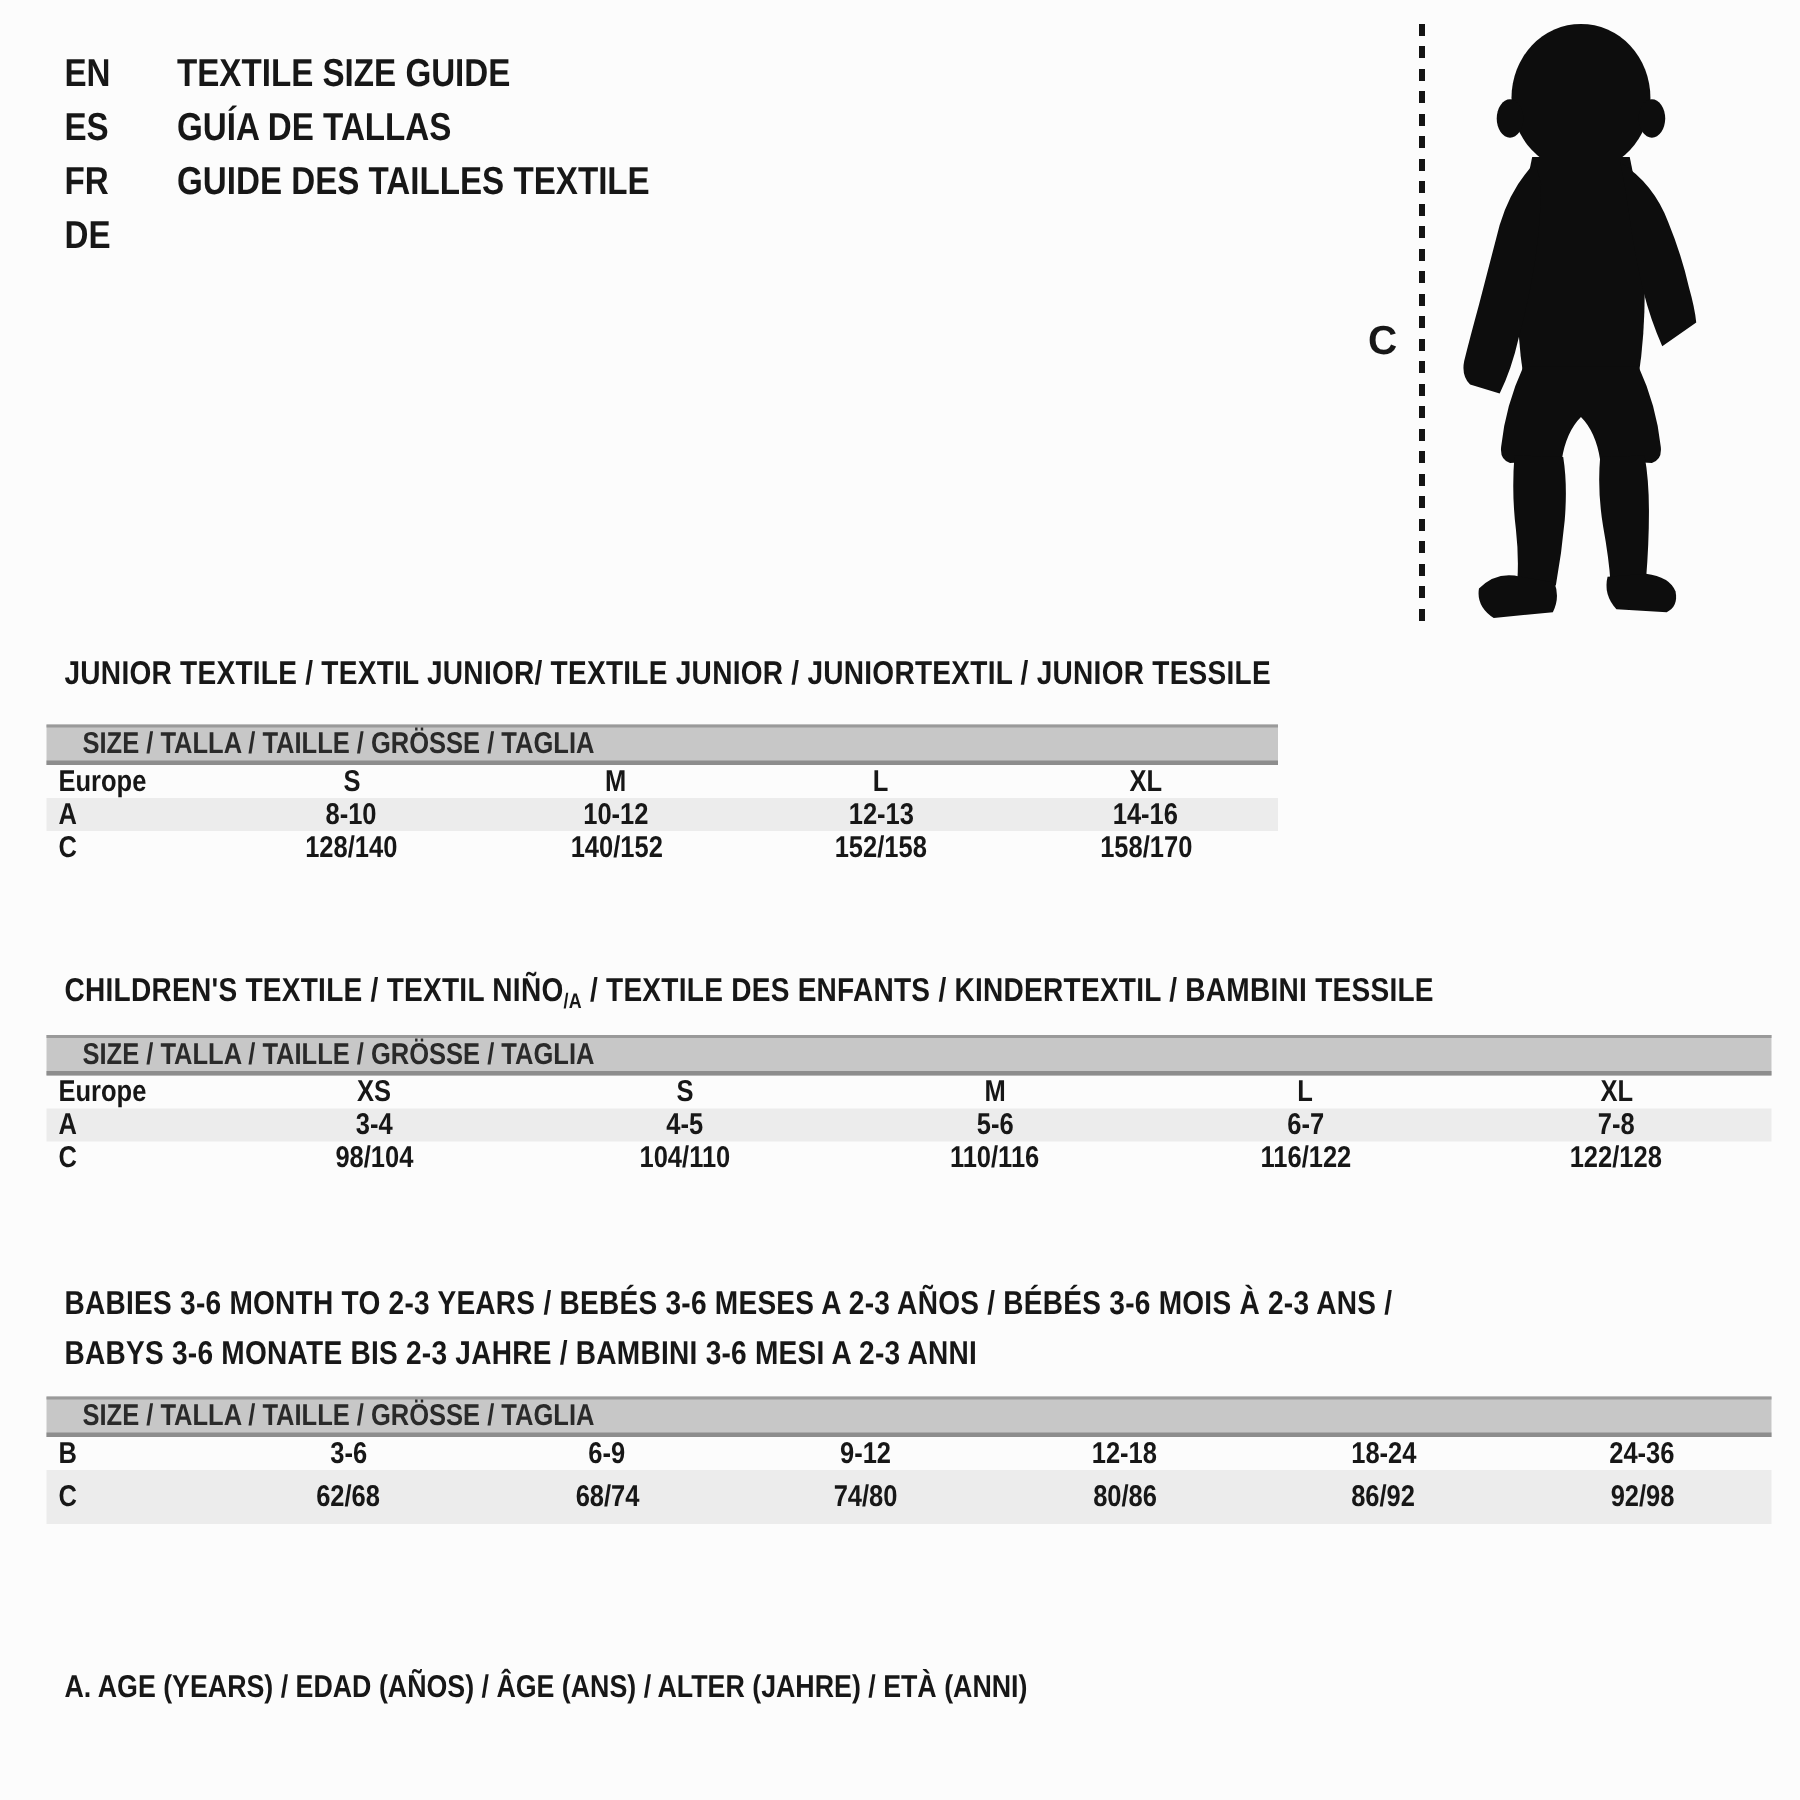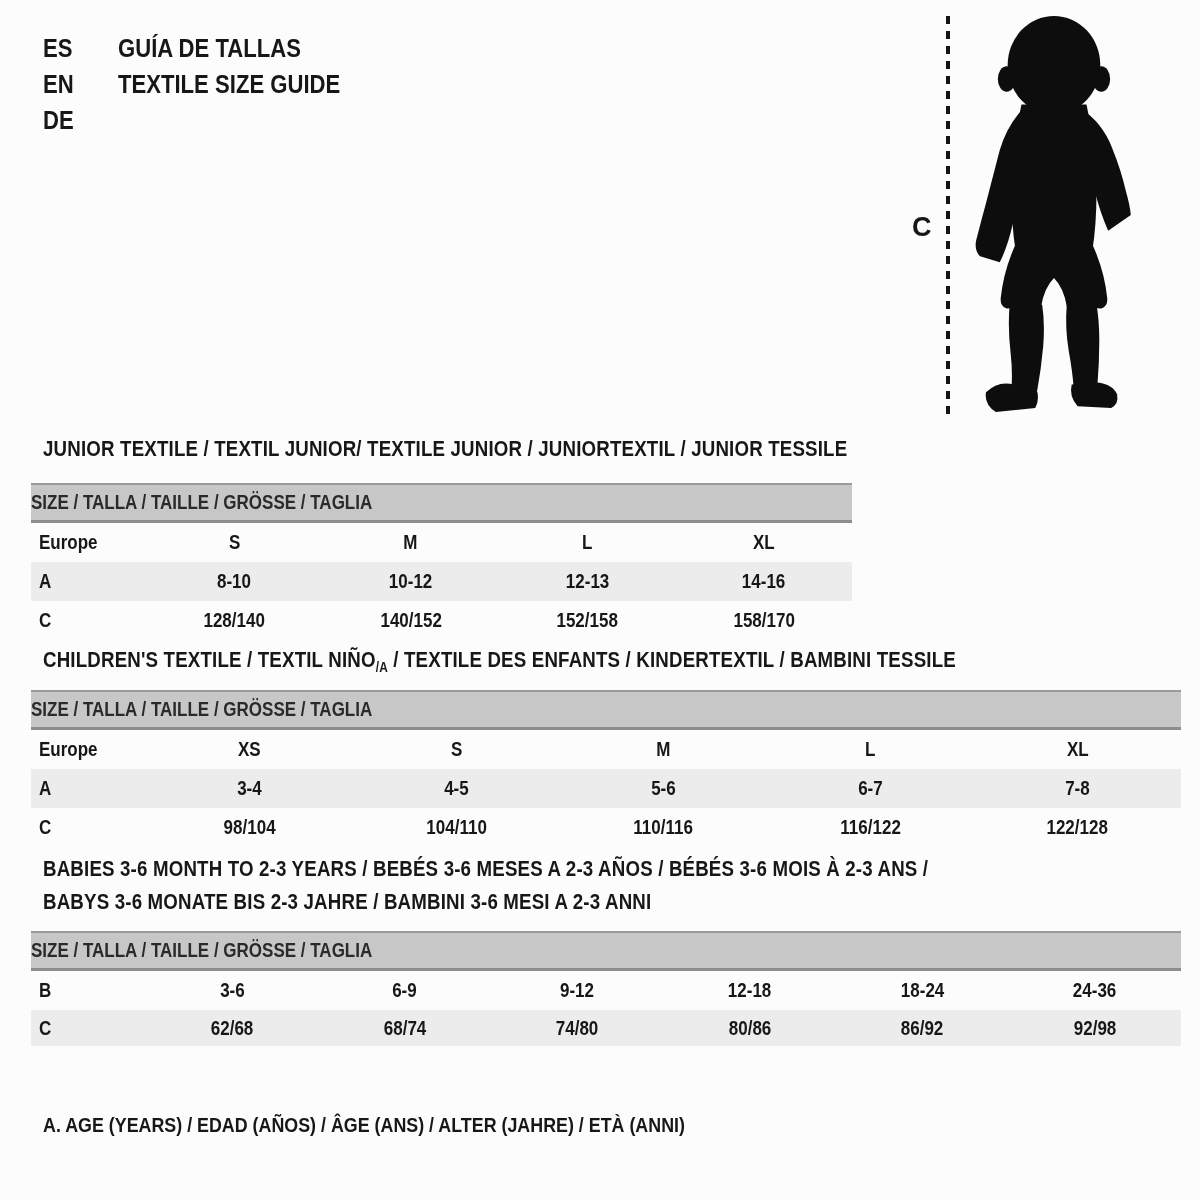--- a/index.html
+++ b/index.html
@@ -25,43 +25,47 @@
     background:repeating-linear-gradient(to bottom,#141414 0 8px,transparent 8px 15px);}
   .fig-svg{position:absolute;left:958px;top:12px;}
 
   
   .sec-heading{position:absolute;left:43px;font-size:22px;font-weight:bold;
     transform:scaleX(0.85);transform-origin:left top;white-space:nowrap;letter-spacing:0.2px;}
   .sub-a{font-size:14px;position:relative;top:5px;}
 
   
   .tbl{position:absolute;left:31px;font-size:20px;}
-  .thead{height:40px;box-sizing:border-box;background:#c7c7c7;
+  .thead{height:27px;box-sizing:border-box;background:#c7c7c7;
     border-top:2px solid #9a9a9a;border-bottom:3px solid #8d8d8d;
-    display:flex;align-items:center;padding-left:0;font-weight:bold;color:#2a2a2a;}
-  .trow{display:flex;align-items:center;height:39px;font-weight:bold;}
+    display:flex;align-items:center;padding-left:24px;font-weight:bold;color:#2a2a2a;}
+  .trow{display:flex;align-items:center;height:22px;font-weight:bold;}
   .trow.alt{background:#ececec;}
   .cell-label{width:115px;flex:0 0 115px;box-sizing:border-box;padding-left:8px;text-align:left;}
   .cell{flex:1;text-align:center;}
 
   
   .legend{position:absolute;left:43px;top:1073px;font-size:21px;font-weight:bold;}
   .legend-line{line-height:32px;white-space:nowrap;margin-top:36px;}
 </style>
 </head>
 <body>
 
 <div class="lang-block">
   <div class="lang-row">
+    <span class="lang-code"><span class="cx">EN</span></span>
+    <span class="lang-label"><span class="cx">TEXTILE SIZE GUIDE</span></span>
+  </div>
+  <div class="lang-row">
     <span class="lang-code"><span class="cx">ES</span></span>
     <span class="lang-label"><span class="cx">GUÍA DE TALLAS</span></span>
   </div>
   <div class="lang-row">
-    <span class="lang-code"><span class="cx">EN</span></span>
-    <span class="lang-label"><span class="cx">TEXTILE SIZE GUIDE</span></span>
+    <span class="lang-code"><span class="cx">FR</span></span>
+    <span class="lang-label"><span class="cx">GUIDE DES TAILLES TEXTILE</span></span>
   </div>
   <div class="lang-row">
     <span class="lang-code"><span class="cx">DE</span></span>
   </div>
 </div>
 
 <span class="fig-c">C</span>
 <div class="fig-dash"></div>
 <svg class="fig-svg" width="188" height="404" viewBox="0 0 190 410" fill="#0d0d0d" xmlns="http://www.w3.org/2000/svg">
   <ellipse cx="97" cy="54" rx="47" ry="50"></ellipse>

